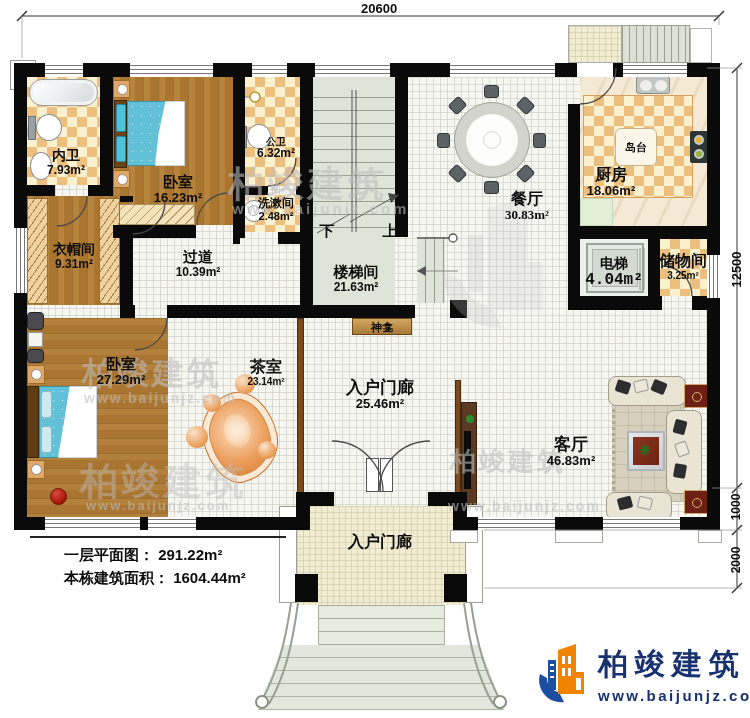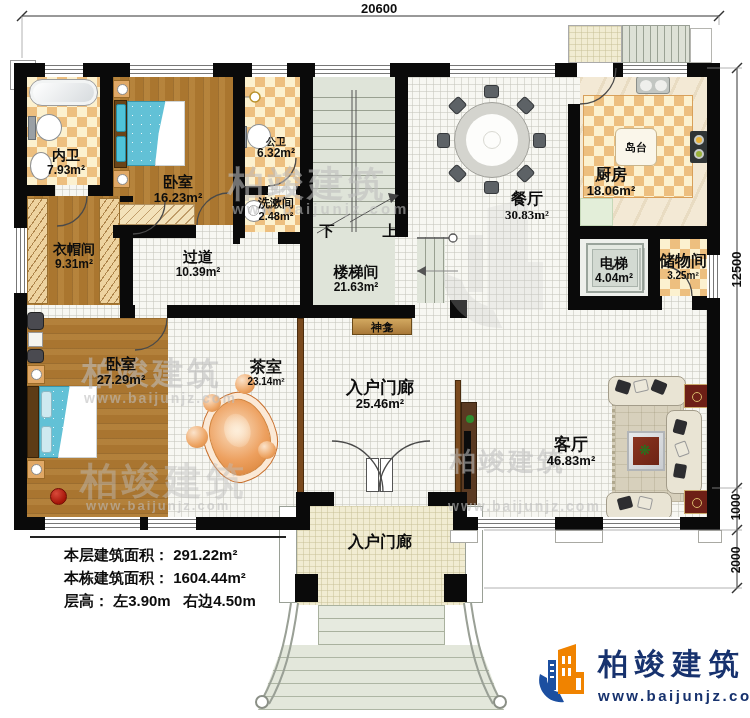--- a/index.html
+++ b/index.html
@@ -327,21 +327,21 @@
   <div class="rlabel" style="left:527px;top:190px;font-family:Liberation Serif, serif;">
     <div class="rname" style="font-size:16px;">餐厅</div>
     <div class="rarea" style="font-size:13px;">30.83m²</div>
   </div>
   <div class="rlabel" style="left:611px;top:166px;">
     <div class="rname" style="font-size:16px;">厨房</div>
     <div class="rarea" style="font-size:13px;">18.06m²</div>
   </div>
   <div class="rlabel" style="left:614px;top:256px;">
     <div class="rname" style="font-size:14px;">电梯</div>
-    <div class="rarea" style="font-size:12px;">4.04m²</div>
+    <div class="rarea" style="font-size:16px;font-family:Liberation Mono, monospace;">4.04m²</div>
   </div>
   <div class="rlabel" style="left:683px;top:252px;">
     <div class="rname" style="font-size:16px;">储物间</div>
     <div class="rarea" style="font-size:10px;">3.25m²</div>
   </div>
   <div class="rlabel" style="left:121px;top:356px;">
     <div class="rname" style="font-size:15px;">卧室</div>
     <div class="rarea" style="font-size:13px;">27.29m²</div>
   </div>
   <div class="rlabel" style="left:266px;top:358px;">
@@ -364,23 +364,22 @@
   <div class="lbl" style="left:380px;top:532px;font-size:16px;">入户门廊</div>
 
   <div class="dimtext" style="left:352px;top:1px;margin-left:9px;">20600</div>
   <div class="dimtext" style="left:706px;top:262px;width:60px;text-align:center;transform:rotate(-90deg);">12500</div>
   <div class="dimtext" style="left:712px;top:500px;width:48px;text-align:center;font-size:12px;transform:rotate(-90deg);">1000</div>
   <div class="dimtext" style="left:712px;top:553px;width:48px;text-align:center;font-size:12px;transform:rotate(-90deg);">2000</div>
 
   <div class="abs" style="left:30px;top:532px;z-index:40;">
     <div style="margin-top:4px;width:256px;height:2px;background:#222;"></div>
     <div style="margin-top:6px;margin-left:34px;">
-      <div class="tline" style="font-size:15px;font-weight:600;line-height:1.53;">本层建筑面积： 291.22m²</div>
+      <div class="tline" style="font-size:15px;font-weight:600;line-height:1.53;">一层平面图： 291.22m²</div>
       <div class="tline" style="font-size:15px;font-weight:600;line-height:1.53;">本栋建筑面积： 1604.44m²</div>
-      <div class="tline" style="font-size:15px;font-weight:600;line-height:1.53;">层高： 左3.90m   右边4.50m</div>
     </div>
   </div>
 
   <div class="abs" style="left:534px;top:642px;z-index:40;display:flex;gap:10px;align-items:center;">
     <svg width="54" height="64" viewBox="0 0 54 64">
       <path d="M6 32 A 22 22 0 0 0 30 60 L 25 50 A 14 14 0 0 1 13 36 Z" fill="#1c4fa0"></path>
       <polygon points="24,8 42,2 42,30 50,30 50,52 24,52" fill="#f08300"></polygon>
       <rect x="28" y="14" width="3" height="8" fill="#fff"></rect>
       <rect x="34" y="14" width="3" height="8" fill="#fff"></rect>
       <rect x="28" y="26" width="3" height="8" fill="#fff"></rect>

